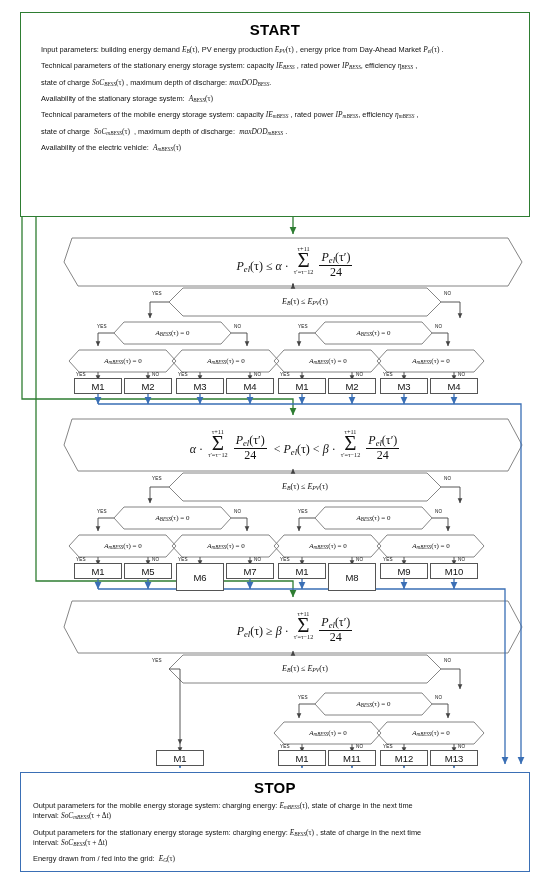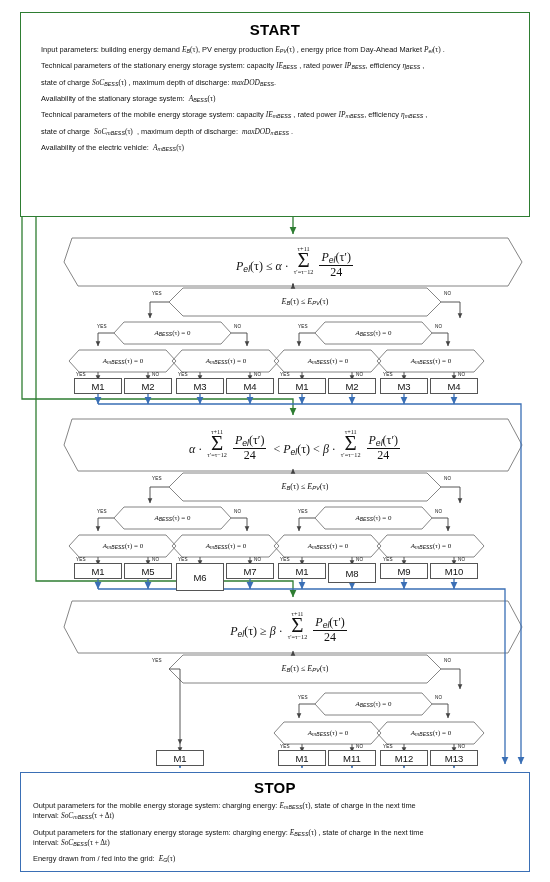--- a/index.html
+++ b/index.html
@@ -17,21 +17,21 @@
   .mbox{position:absolute;box-sizing:border-box;border:1px solid #555;background:#fff;
         display:flex;align-items:center;justify-content:center;font-size:9.5px;color:#111;}
 
   .lbl{position:absolute;font-size:4.6px;color:#111;letter-spacing:.2px;}
 
   .hexlabel{position:absolute;display:flex;align-items:center;justify-content:center;
             font-size:8px;color:#111;text-align:center;pointer-events:none;}
   .hexlabel.big{font-size:12px;}
 
   i.it{font-style:italic;font-family:"Liberation Serif",serif;}
-  .sub{font-size:.72em;vertical-align:-0.22em;font-style:italic;font-family:Liberation Sans, sans-serif;}
+  .sub{font-size:.72em;vertical-align:-0.22em;font-style:italic;font-family:Liberation Serif, serif;}
   .ser{font-family:"Liberation Serif",serif;}
 
   .frac{display:inline-block;vertical-align:-0.45em;text-align:center;line-height:1.05;margin:0 1px;}
   .frac .num{display:block;border-bottom:1px solid #111;padding:0 2px;}
   .frac .den{display:block;padding:0 2px;}
 
   .sigma{display:inline-block;text-align:center;line-height:1;vertical-align:-0.35em;margin:0 2px;
          font-family:"Liberation Serif",serif;}
   .sigma .top{display:block;font-size:.52em;}
   .sigma .big{display:block;font-size:1.75em;line-height:.82;}
@@ -201,21 +201,21 @@
   <div class="hexlabel big" style="left:95px;top:425px;width:400px;height:40px;">
     <span class="ser"><i class="it">α</i> ·
       <span class="sigma"><span class="top">τ+11</span><span class="big">Σ</span><span class="bot">τ′=τ−12</span></span>
       <span class="frac"><span class="num"><i class="it">P<span class="sub">el</span></i>(τ′)</span><span class="den">24</span></span>
       &nbsp;&lt; <i class="it">P<span class="sub">el</span></i>(τ) &lt; <i class="it">β</i> ·
       <span class="sigma"><span class="top">τ+11</span><span class="big">Σ</span><span class="bot">τ′=τ−12</span></span>
       <span class="frac"><span class="num"><i class="it">P<span class="sub">el</span></i>(τ′)</span><span class="den">24</span></span>
     </span>
   </div>
 
-  <div class="hexlabel big" style="left:144px;top:608px;width:290px;height:38px;">
+  <div class="hexlabel big" style="left:150px;top:608px;width:290px;height:38px;">
     <span class="ser"><i class="it">P<span class="sub">el</span></i>(τ) ≥ <i class="it">β</i> ·
       <span class="sigma"><span class="top">τ+11</span><span class="big">Σ</span><span class="bot">τ′=τ−12</span></span>
       <span class="frac"><span class="num"><i class="it">P<span class="sub">el</span></i>(τ′)</span><span class="den">24</span></span>
     </span>
   </div>
 
   <div class="hexlabel" style="left:210px;top:295px;width:190px;height:14px;">
       <span class="ser"><i class="it">E<span class="sub">B</span></i>(τ) ≤ <i class="it">E<span class="sub">PV</span></i>(τ)</span>
     </div>
   <div class="hexlabel" style="left:210px;top:480px;width:190px;height:14px;">
@@ -320,21 +320,21 @@
   <div class="mbox" style="left:278px;top:378px;width:48px;height:16px;">M1</div>
   <div class="mbox" style="left:328px;top:378px;width:48px;height:16px;">M2</div>
   <div class="mbox" style="left:380px;top:378px;width:48px;height:16px;">M3</div>
   <div class="mbox" style="left:430px;top:378px;width:48px;height:16px;">M4</div>
 
   <div class="mbox" style="left:74px;top:563px;width:48px;height:16px;">M1</div>
   <div class="mbox" style="left:124px;top:563px;width:48px;height:16px;">M5</div>
   <div class="mbox" style="left:176px;top:563px;width:48px;height:28px;">M6</div>
   <div class="mbox" style="left:226px;top:563px;width:48px;height:16px;">M7</div>
   <div class="mbox" style="left:278px;top:563px;width:48px;height:16px;">M1</div>
-  <div class="mbox" style="left:328px;top:563px;width:48px;height:20px;">M8</div>
+  <div class="mbox" style="left:328px;top:563px;width:48px;height:28px;">M8</div>
   <div class="mbox" style="left:380px;top:563px;width:48px;height:16px;">M9</div>
   <div class="mbox" style="left:430px;top:563px;width:48px;height:16px;">M10</div>
 
   <div class="mbox" style="left:156px;top:750px;width:48px;height:16px;">M1</div>
   <div class="mbox" style="left:278px;top:750px;width:48px;height:16px;">M1</div>
   <div class="mbox" style="left:328px;top:750px;width:48px;height:16px;">M11</div>
   <div class="mbox" style="left:380px;top:750px;width:48px;height:16px;">M12</div>
   <div class="mbox" style="left:430px;top:750px;width:48px;height:16px;">M13</div>
 
 </div>

